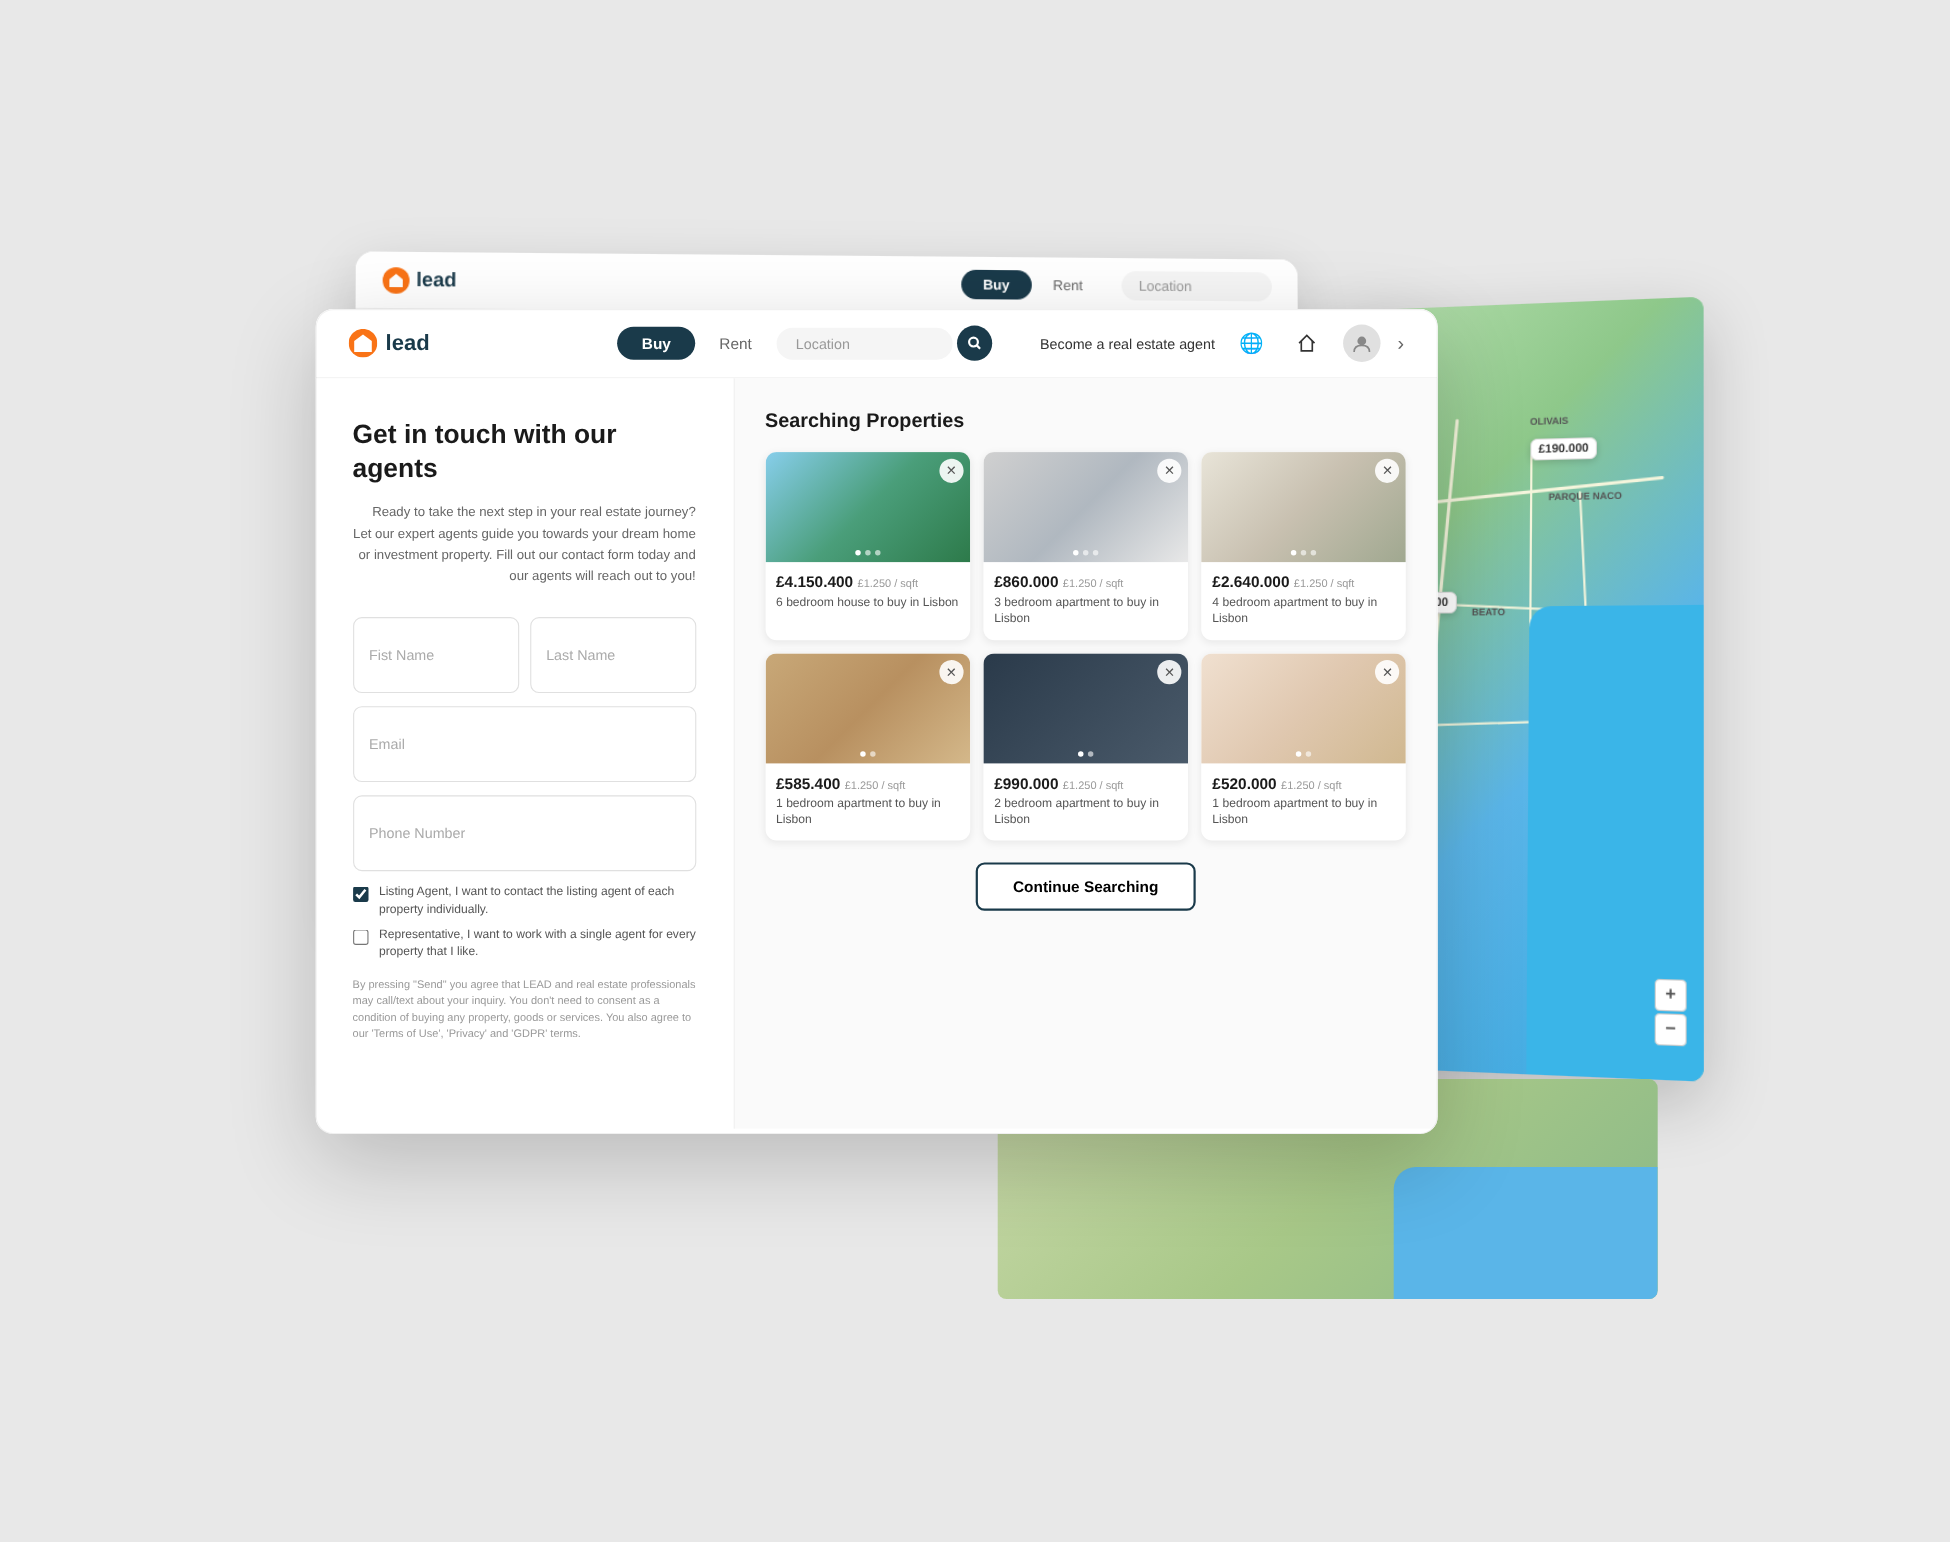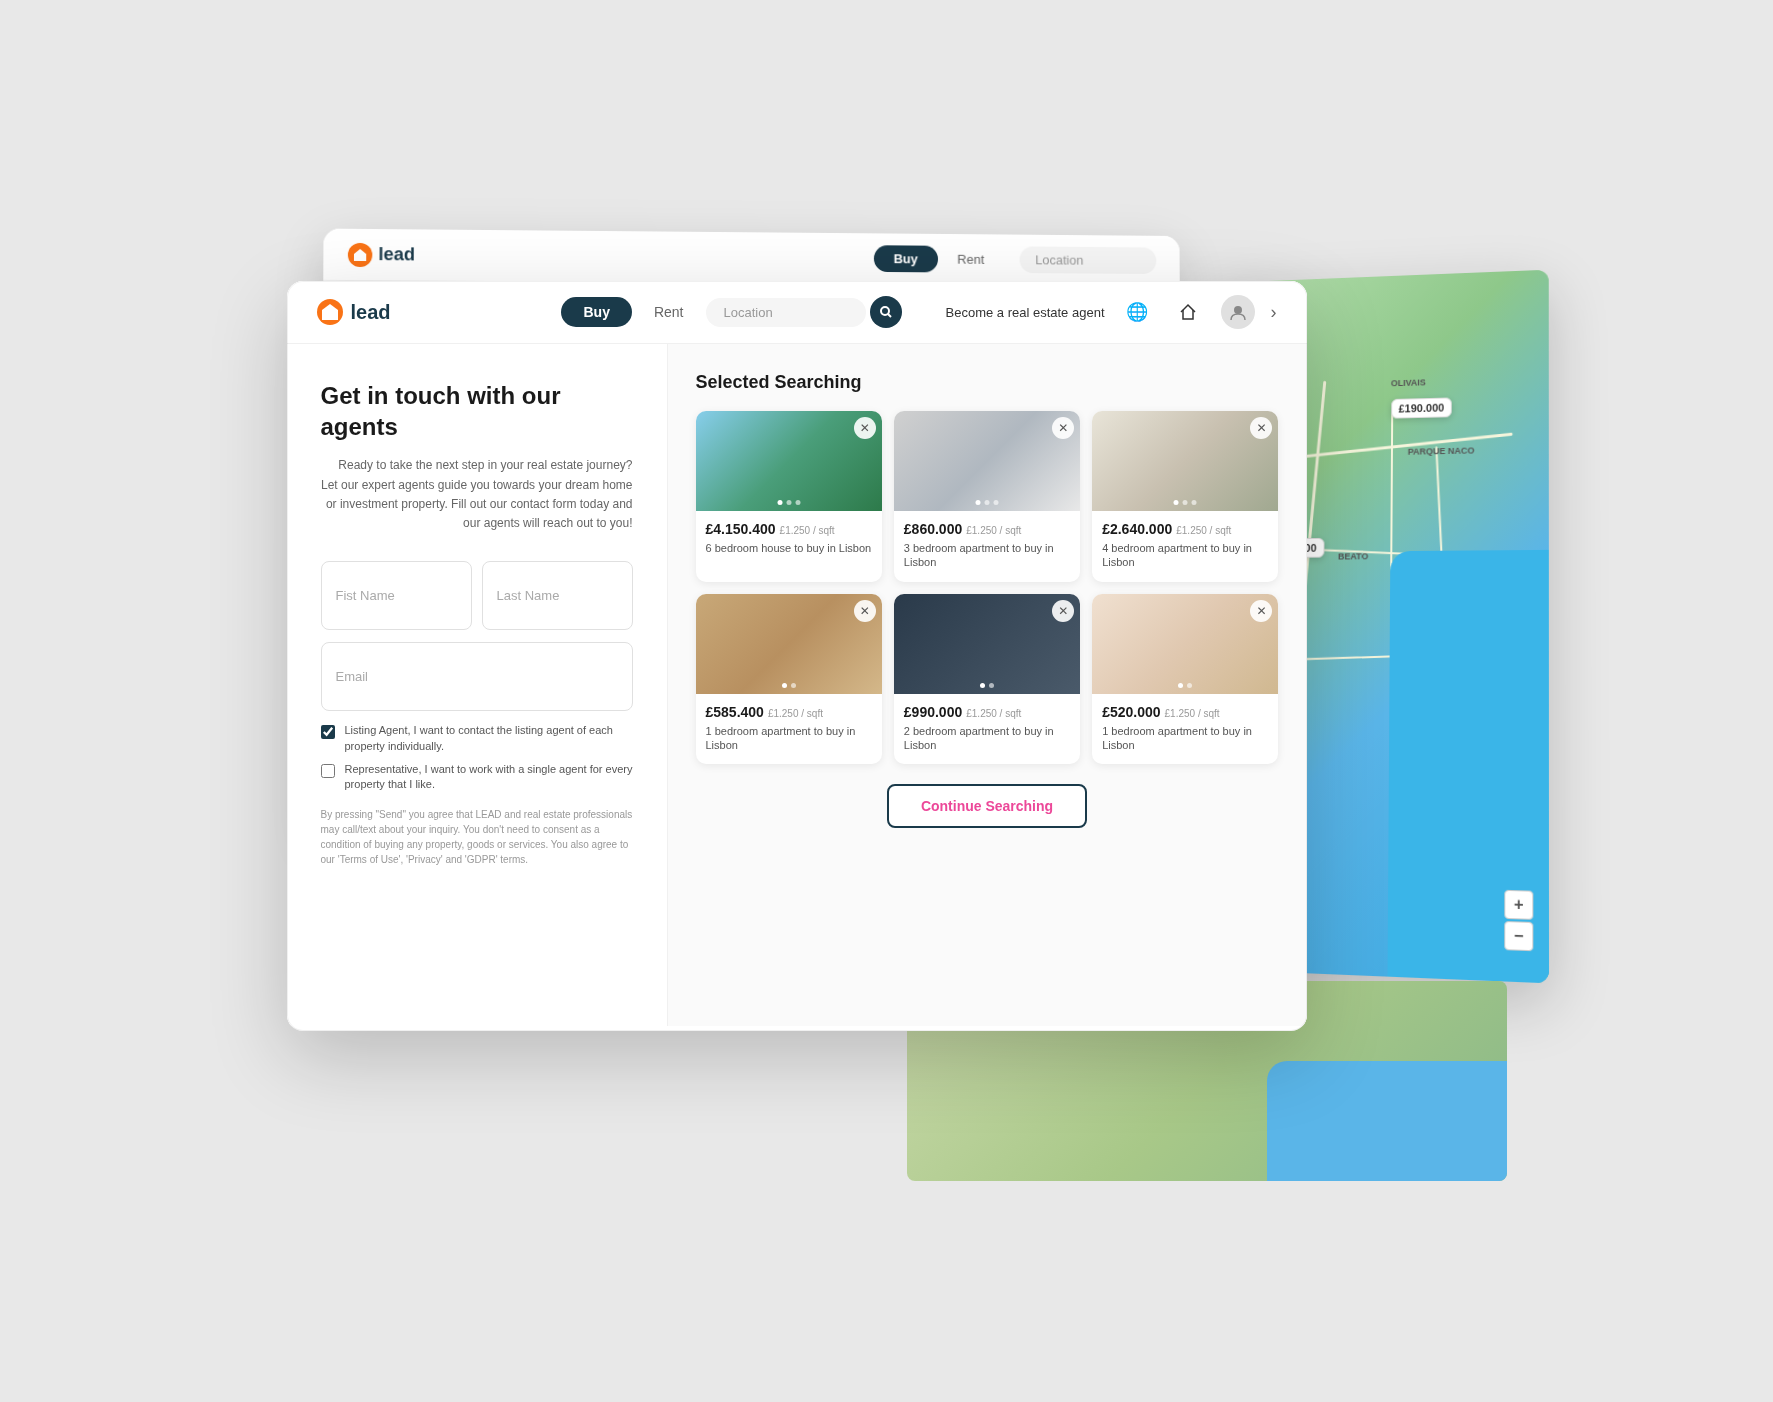--- a/index.html
+++ b/index.html
@@ -566,21 +566,21 @@
       margin-top: 4px;
     }
 
     .continue-btn {
       padding: 12px 32px;
       background: white;
       border: 2px solid #1a3a4a;
       border-radius: 8px;
       font-size: 14px;
       font-weight: 600;
-      color: #ec4899;
+      color: #000000;
       cursor: pointer;
     }
 
     
     .main-window::before {
       content: '';
       position: absolute;
       inset: 0;
       border-radius: 16px;
       box-shadow: inset 0 0 0 1px rgba(0,0,0,0.06);
@@ -721,37 +721,40 @@
 
         <div class="form-row">
           <input class="form-input" type="text" placeholder="Fist Name" style="">
           <input class="form-input" type="text" placeholder="Last Name" style="">
         </div>
 
         <div class="form-row">
           <input class="form-input" type="email" placeholder="Email" style="">
         </div>
 
+        <div class="form-row">
+          <input class="form-input" type="tel" placeholder="Phone Number" style="">
+        </div>
 
 
         <div class="checkbox-row">
           <input type="checkbox" class="checkbox-input" checked="" style="">
           <label class="checkbox-label">Listing Agent, I want to contact the listing agent of each property individually.</label>
         </div>
 
         <div class="checkbox-row">
           <input type="checkbox" class="checkbox-input" style="">
           <label class="checkbox-label">Representative, I want to work with a single agent for every property that I like.</label>
         </div>
 
         <p class="disclaimer-text">By pressing "Send" you agree that LEAD and real estate professionals may call/text about your inquiry. You don't need to consent as a condition of buying any property, goods or services. You also agree to our 'Terms of Use', 'Privacy' and 'GDPR' terms.</p>
       </div>
 
       <div class="properties-panel">
-        <h3 class="properties-title">Selected Searching</h3>
+        <h3 class="properties-title">Searching Properties</h3>
 
         <div class="properties-grid">
 
           <div class="property-card">
             <div class="property-img property-img-1">
               <div class="property-close-btn">✕</div>
               <div class="property-dots">
                 <div class="dot active"></div>
                 <div class="dot"></div>
                 <div class="dot"></div>

